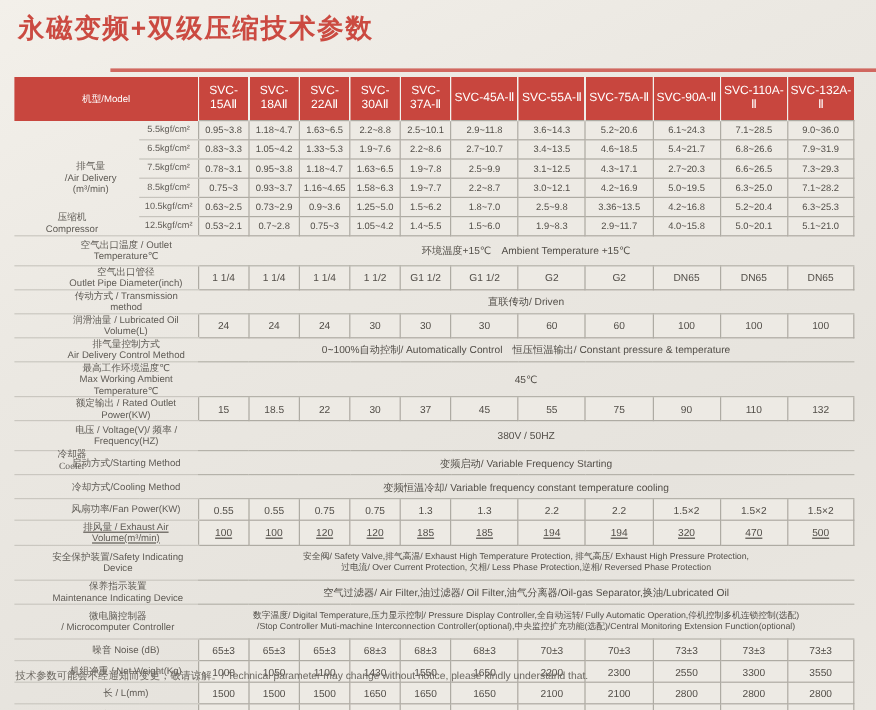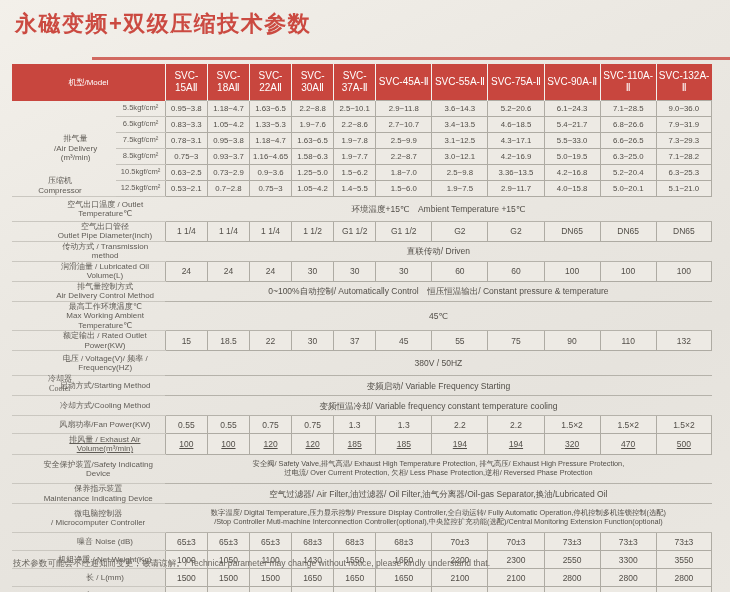--- a/index.html
+++ b/index.html
@@ -110,21 +110,21 @@
         <tr class="air">
           <td class="sub">7.5kgf/cm²</td>
           <td class="cell">0.78~3.1</td>
           <td class="cell">0.95~3.8</td>
           <td class="cell">1.18~4.7</td>
           <td class="cell">1.63~6.5</td>
           <td class="cell">1.9~7.8</td>
           <td class="cell">2.5~9.9</td>
           <td class="cell">3.1~12.5</td>
           <td class="cell">4.3~17.1</td>
-          <td class="cell">5.5~33.0</td>
+          <td class="cell">2.7~20.3</td>
           <td class="cell">6.6~26.5</td>
           <td class="cell">7.3~29.3</td>
         </tr>
         <tr class="air">
           <td class="sub">8.5kgf/cm²</td>
           <td class="cell">0.75~3</td>
           <td class="cell">0.93~3.7</td>
           <td class="cell">1.16~4.65</td>
           <td class="cell">1.58~6.3</td>
           <td class="cell">1.9~7.7</td>
@@ -150,21 +150,21 @@
           <td class="cell">6.3~25.3</td>
         </tr>
         <tr class="air">
           <td class="sub">12.5kgf/cm²</td>
           <td class="cell">0.53~2.1</td>
           <td class="cell">0.7~2.8</td>
           <td class="cell">0.75~3</td>
           <td class="cell">1.05~4.2</td>
           <td class="cell">1.4~5.5</td>
           <td class="cell">1.5~6.0</td>
-          <td class="cell">1.9~7.5</td>
+          <td class="cell">1.9~8.3</td>
           <td class="cell">2.9~11.7</td>
           <td class="cell">4.0~15.8</td>
           <td class="cell">5.0~20.1</td>
           <td class="cell">5.1~21.0</td>
         </tr>
         <tr data-row="outlet-temperature">
           <td class="lbl" colspan="2">空气出口温度 / Outlet
 Temperature℃</td>
           <td class="merged" colspan="11">环境温度+15℃　Ambient Temperature +15℃</td>
         </tr>

